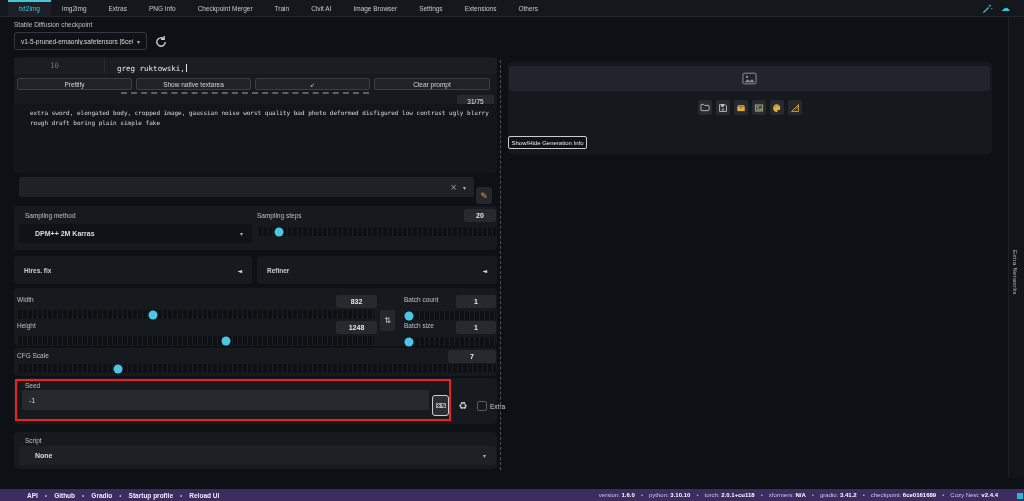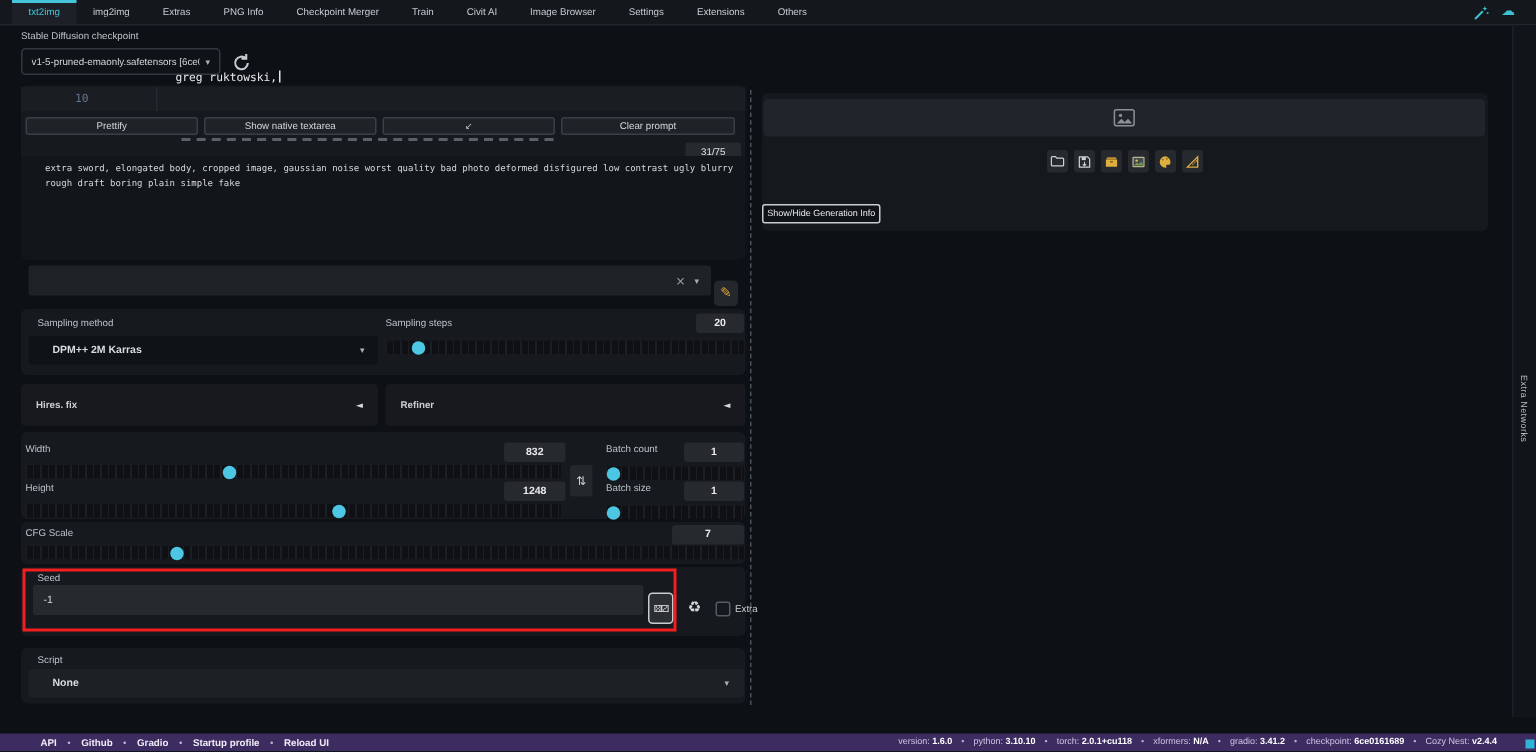--- a/index.html
+++ b/index.html
@@ -32,21 +32,21 @@
   .card-sampling{left:14px;top:206px;width:483px;height:44px;}
   .card-dims{left:14px;top:288px;width:483px;height:58px;}
   .card-cfg{left:14px;top:348px;width:483px;height:28px;}
   .card-seed{left:14px;top:378px;width:483px;height:46px;}
   .card-script{left:14px;top:432px;width:483px;height:37px;}
 
   
   .prompt-row{position:absolute;left:14px;top:58px;width:483px;height:16px;background:#1a1d22;}
   .gutter-num{position:absolute;left:50px;top:61px;width:16px;text-align:left;font-size:7.5px;color:#64748f;}
   .gutter-sep{position:absolute;left:104px;top:58px;width:1px;height:16px;background:#272b31;}
-  .prompt-text{position:absolute;left:117px;top:47px;font-size:7.5px;color:#e8eaec;white-space:nowrap;}
+  .prompt-text{position:absolute;left:117px;top:64px;font-size:7.5px;color:#e8eaec;white-space:nowrap;}
   .cursor{display:inline-block;width:1px;height:8px;background:#e4e7ea;margin-left:1px;vertical-align:-1px;}
   .pbtn{position:absolute;top:78px;height:12px;background:#1f2328;border:1px solid #3a3f46;border-radius:2px;
         color:#d3d7db;font-size:6.5px;display:flex;align-items:center;justify-content:center;
         box-sizing:border-box;cursor:pointer;white-space:nowrap;}
   .pbtn .glyph{font-size:6px;color:#c9ced3;}
   #btn-prettify{left:17px;width:115px;}
   #btn-native{left:136px;width:115px;}
   #btn-collapse{left:255px;width:115px;}
   #btn-clear{left:374px;width:116px;}
   .dashes{position:absolute;left:121px;top:92px;width:248px;height:0;border-top:2px dashed #666d74;opacity:.85;}

